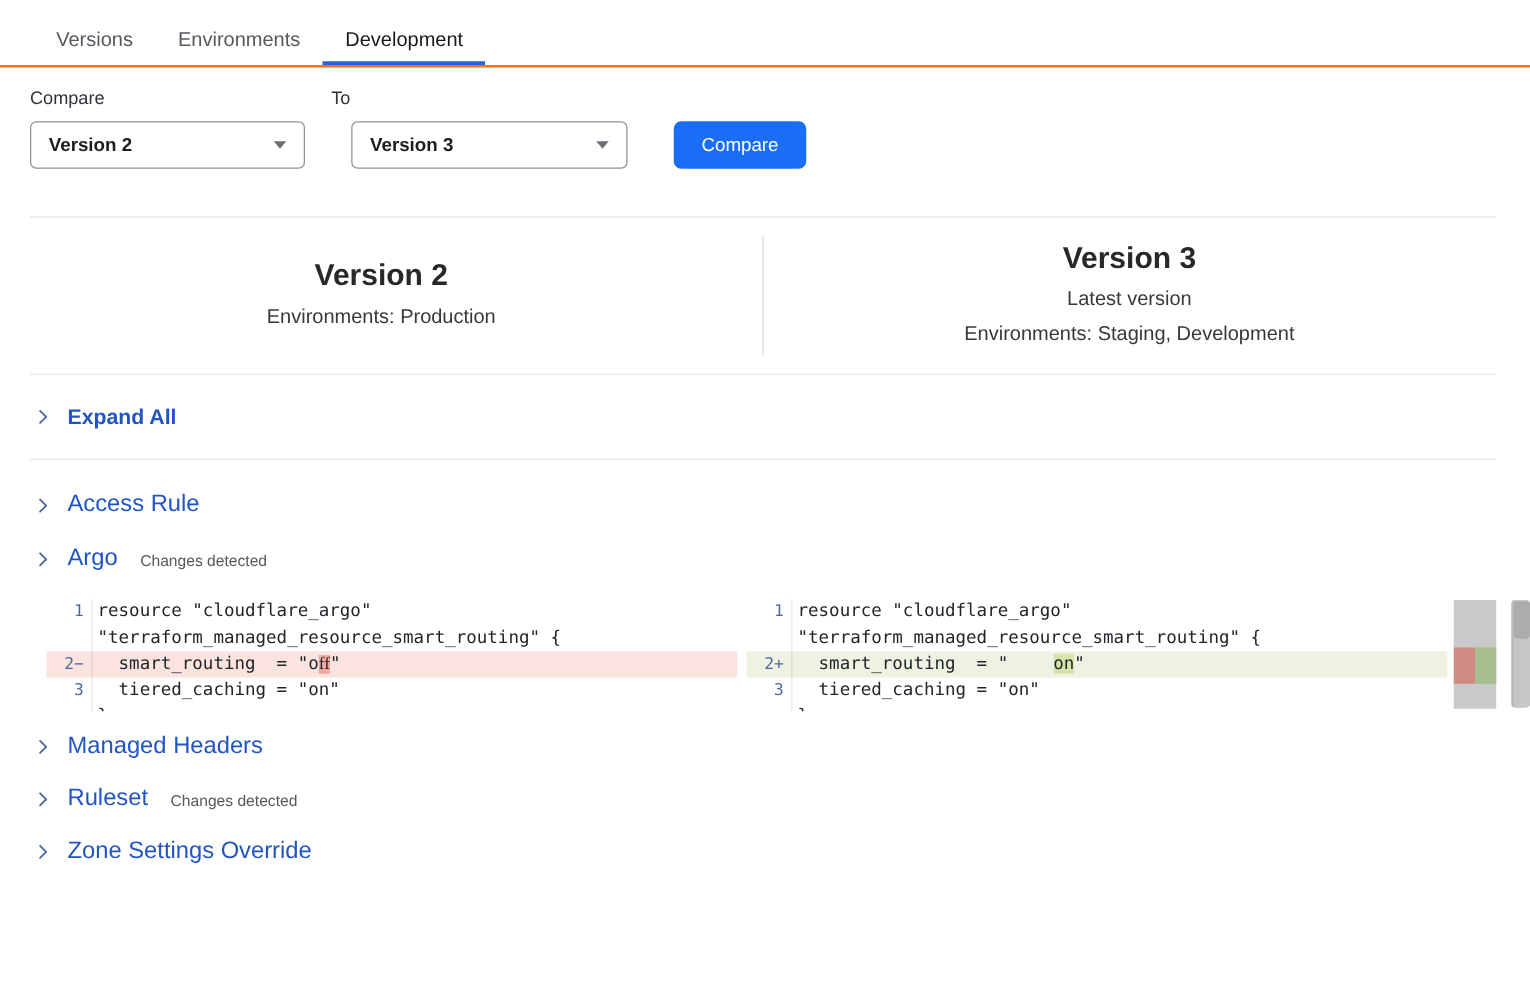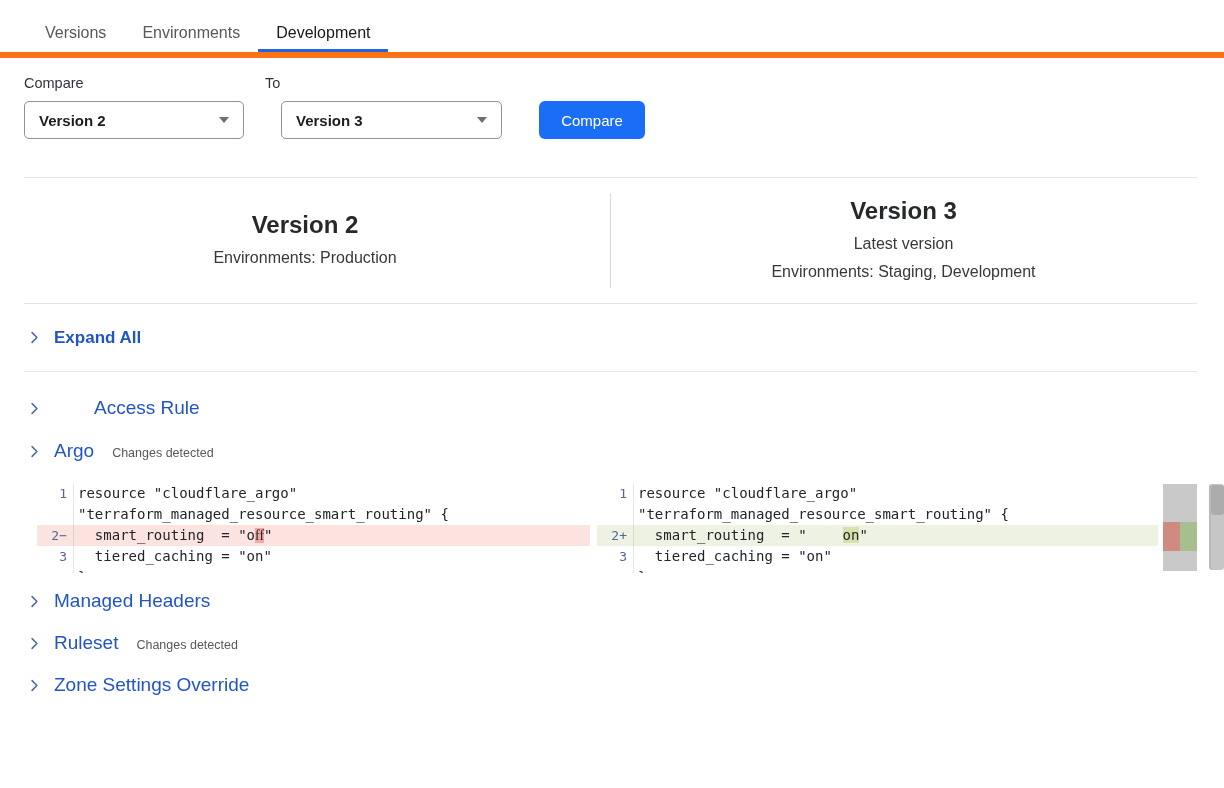--- a/index.html
+++ b/index.html
@@ -11,21 +11,21 @@
     --added-bg:#eef2e2;
     --added-hl:#d6e2ab;
     --ruler-red:#cf8b81;
     --ruler-green:#a7be8e;
   }
   html,body{margin:0;padding:0;background:#fff;}
   body{width:1224px;height:788px;font-family:"Liberation Sans",sans-serif;overflow:hidden;}
   .page{position:relative;width:1224px;height:788px;background:#fff;overflow:hidden;}
 
   
-  .tabbar{display:flex;padding:14px 27px 0 27px;border-bottom:6px solid #f97316;}
+  .tabbar{display:flex;padding:14px 27px 0 27px;border-bottom:2px solid #f97316;}
   .tab{font-size:16px;line-height:19px;color:#55585e;padding:9px 18px 10px 18px;cursor:pointer;white-space:nowrap;}
   .tab.active{color:#17191c;padding-bottom:7px;border-bottom:3px solid var(--tab-underline);}
 
   
   .controls{position:relative;height:119px;}
   .field-label{position:absolute;top:17px;font-size:14.5px;color:#30333a;}
   .lbl-compare{left:24px;}
   .lbl-to{left:265px;}
   .dropdown{position:absolute;top:43px;height:38px;box-sizing:border-box;border:1px solid #8f9299;border-radius:5px;background:#fff;display:flex;align-items:center;justify-content:space-between;padding:0 14px;cursor:pointer;}
   .dd1{left:24px;width:220px;}
@@ -44,21 +44,21 @@
   .vh-title{font-size:24px;line-height:30px;font-weight:600;color:#26282c;margin-bottom:4px;}
   .vh-sub{font-size:16px;line-height:28px;color:#36383c;}
   .vh-divider{position:absolute;left:610px;top:15px;height:95px;width:1px;background:#d9d9d9;}
 
   
   .expand-row{height:67px;display:flex;align-items:center;padding-left:28px;cursor:pointer;font-weight:bold;}
   .expand-label{font-size:17px;color:var(--link-blue);margin-left:13px;}
 
   
   .section-row{display:flex;align-items:center;height:22px;padding-left:28px;margin-top:20px;cursor:pointer;}
-  .section-row.mt25{margin-top:25px;gap:40px;}
+  .section-row.mt25{margin-top:25px;}
   .section-row.mt21{margin-top:21px;}
   .section-row.mt17{margin-top:17px;}
   .section-label{font-size:19px;color:var(--link-blue);margin-left:13px;}
   .section-badge{font-size:12.5px;color:#56585c;margin-left:18px;padding-top:3px;}
   .chev{color:#49679f;display:flex;align-items:center;}
 
   
   .diff-block{position:relative;height:90px;margin-top:21px;width:1224px;}
   .diff-panel{position:absolute;top:0;height:90px;overflow:hidden;background:#fff;}
   .panel-left{left:37px;width:553px;}

